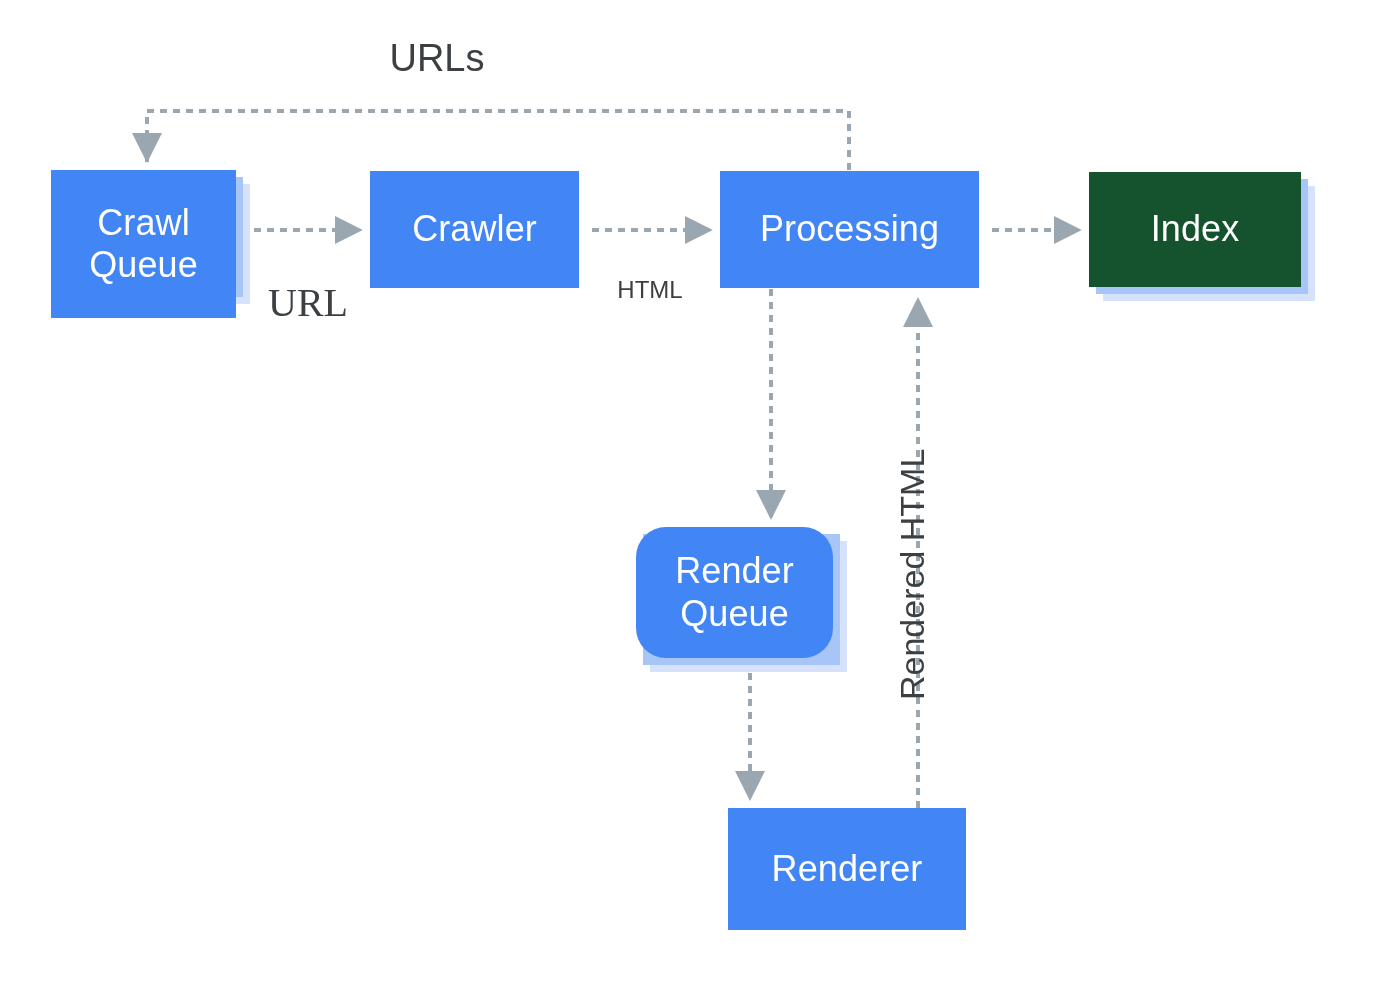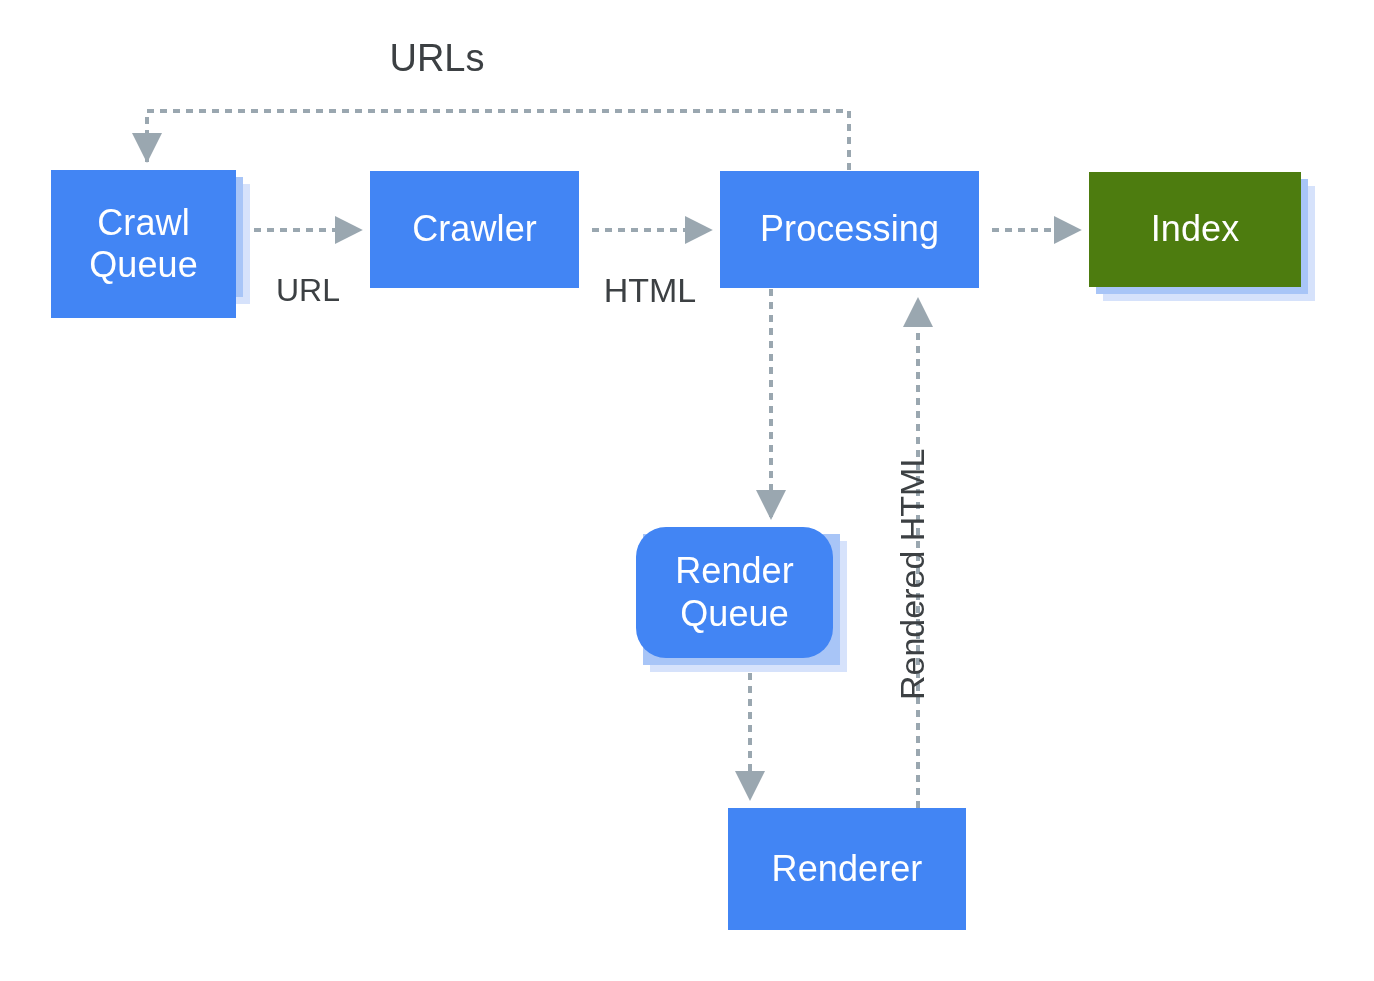--- a/index.html
+++ b/index.html
@@ -119,36 +119,36 @@
   <div class="node" style="left:370px; top:171px; width:209px; height:117px; background:#4285f4; font-size:36px;">
     <span class="node-label">Crawler</span>
   </div>
 
   <div class="node" style="left:720px; top:171px; width:259px; height:117px; background:#4285f4; font-size:36px;">
     <span class="node-label">Processing</span>
   </div>
 
   <div class="shadow-layer back" style="left:1103px; top:186px; width:212px; height:115px; background:#d6e2fb;"></div>
   <div class="shadow-layer mid" style="left:1096px; top:179px; width:212px; height:115px; background:#a8c5f7;"></div>
-  <div class="node" style="left:1089px; top:172px; width:212px; height:115px; background:#4d7c0f; font-size:36px;">
+  <div class="node" style="left:1089px; top:172px; width:212px; height:115px; background:#14532d; font-size:36px;">
     <span class="node-label">Index</span>
   </div>
 
   <div class="shadow-layer back" style="left:650px; top:541px; width:197px; height:131px; background:#d6e2fb;"></div>
   <div class="shadow-layer mid" style="left:643px; top:534px; width:197px; height:131px; background:#a8c5f7;"></div>
   <div class="node" style="left:636px; top:527px; width:197px; height:131px; background:#4285f4; font-size:36px;border-radius:30px;">
     <span class="node-label">Render
 Queue</span>
   </div>
 
   <div class="node" style="left:728px; top:808px; width:238px; height:122px; background:#4285f4; font-size:36px;text-align:center;">
     <span class="node-label">Renderer</span>
   </div>
 
   <div class="edge-label" style="left:437px; top:58px; transform:translate(-50%,-50%); font-size:38px;text-align:center;">URLs</div>
 
-  <div class="edge-label" style="left:308px; top:290px; transform:translate(-50%,-50%); font-size:32px;">URL</div>
+  <div class="edge-label" style="left:308px; top:302px; transform:translate(-50%,-50%); font-size:40px;font-family:Liberation Serif, serif;">URL</div>
 
-  <div class="edge-label" style="left:650px; top:290px; transform:translate(-50%,-50%); font-size:34px;">HTML</div>
+  <div class="edge-label" style="left:650px; top:290px; transform:translate(-50%,-50%); font-size:24px;">HTML</div>
 
   <div class="edge-label rotated" style="left:893px; top:700px; transform-origin:0 0; transform:rotate(-90deg); font-size:34px;">Rendered HTML</div>
 
 </div>
 
 </body></html>

